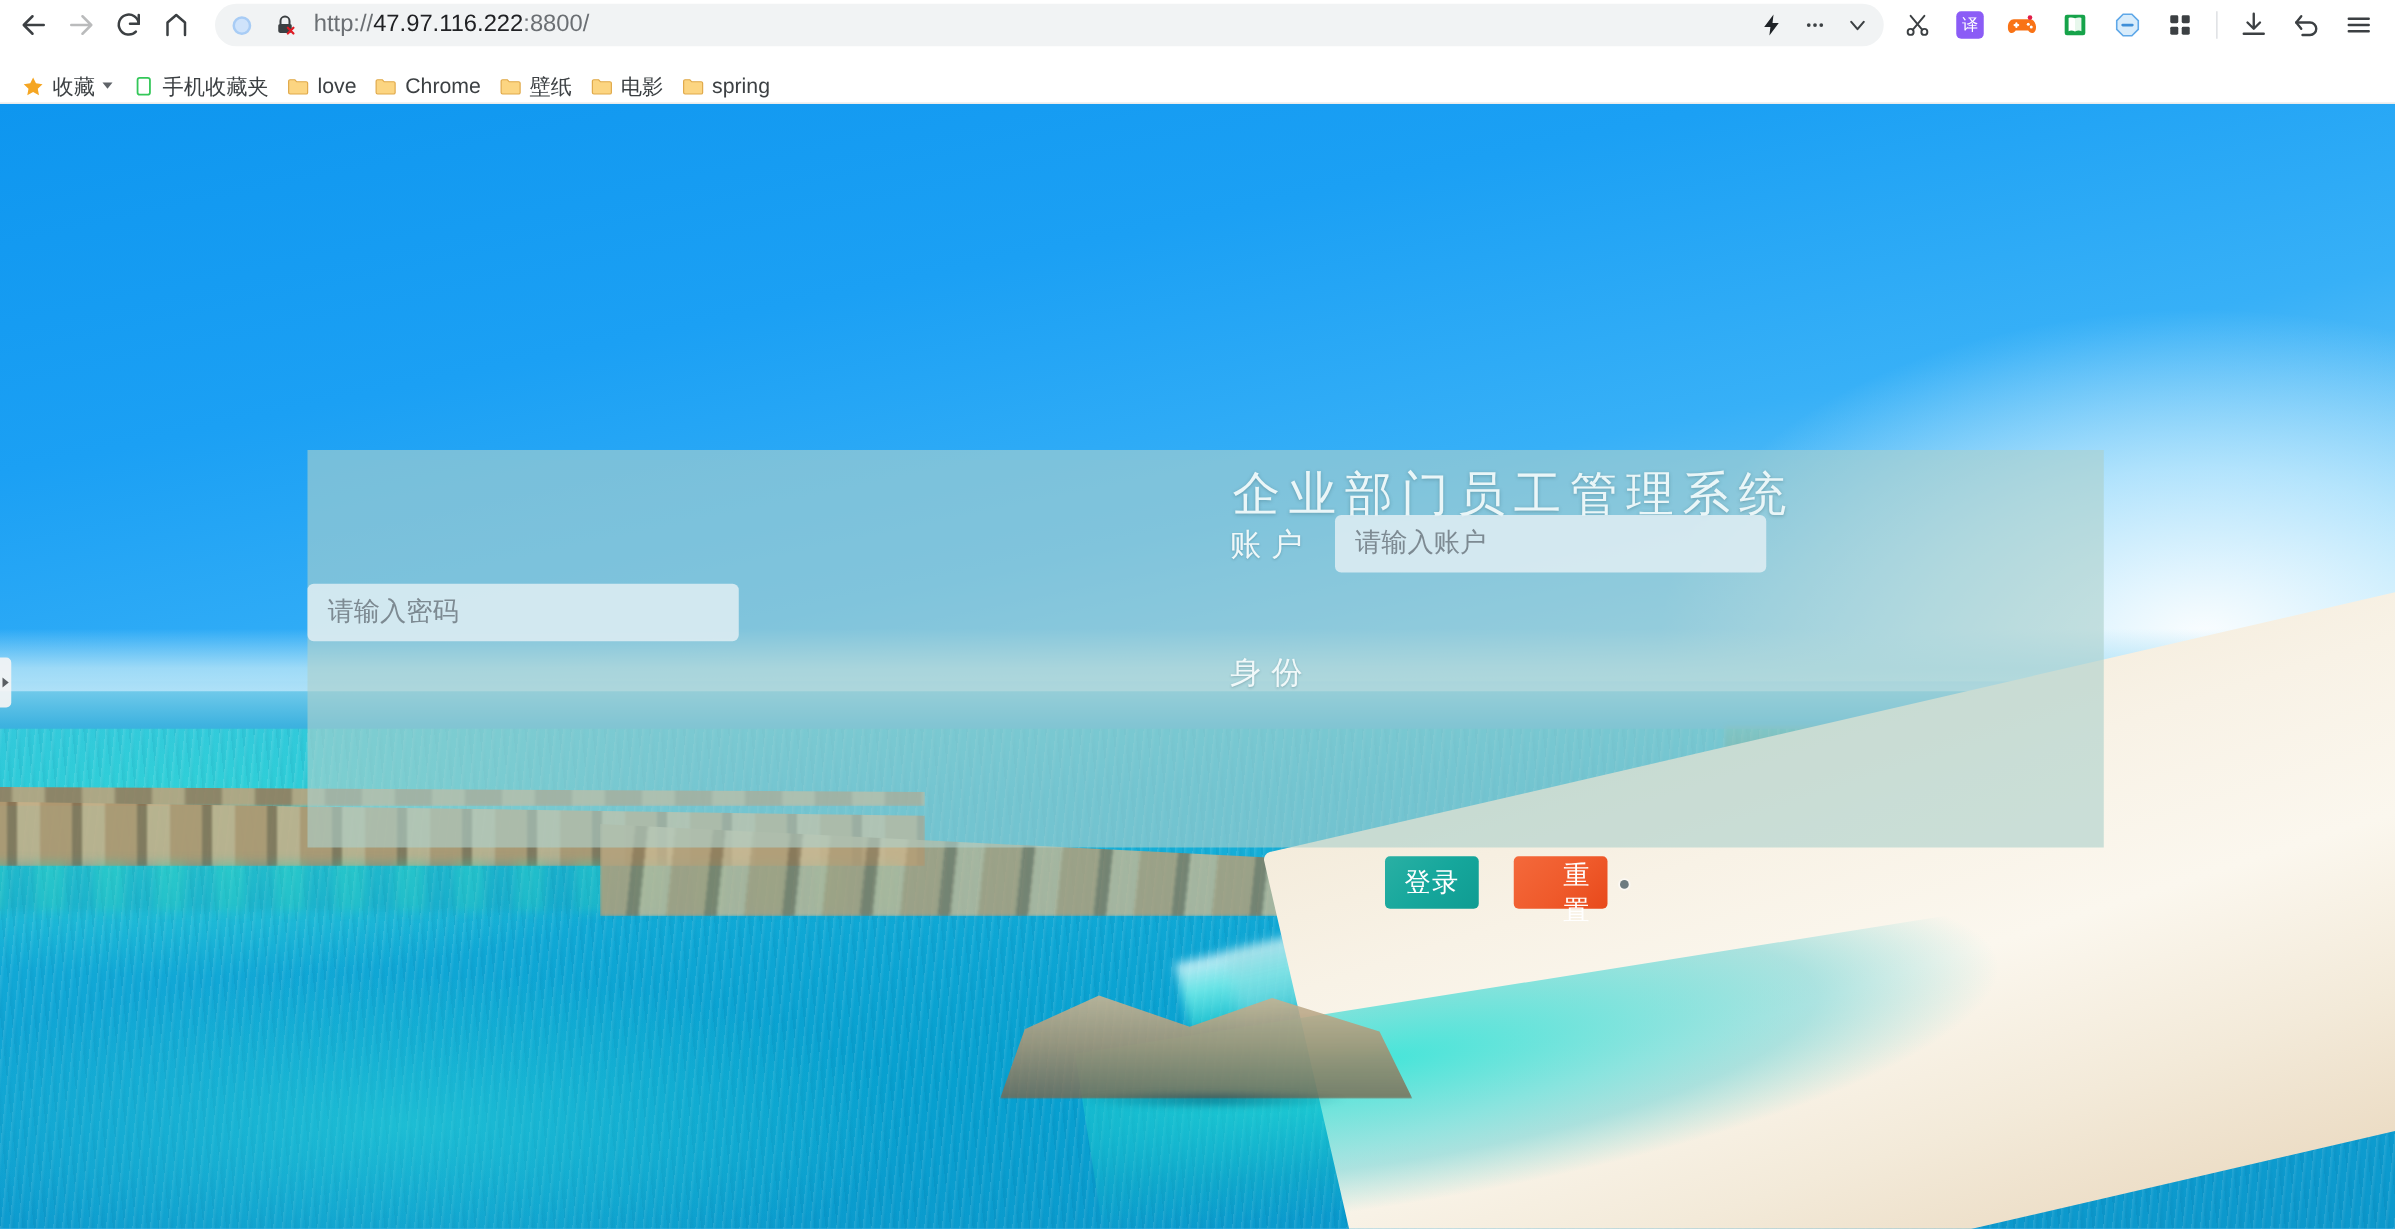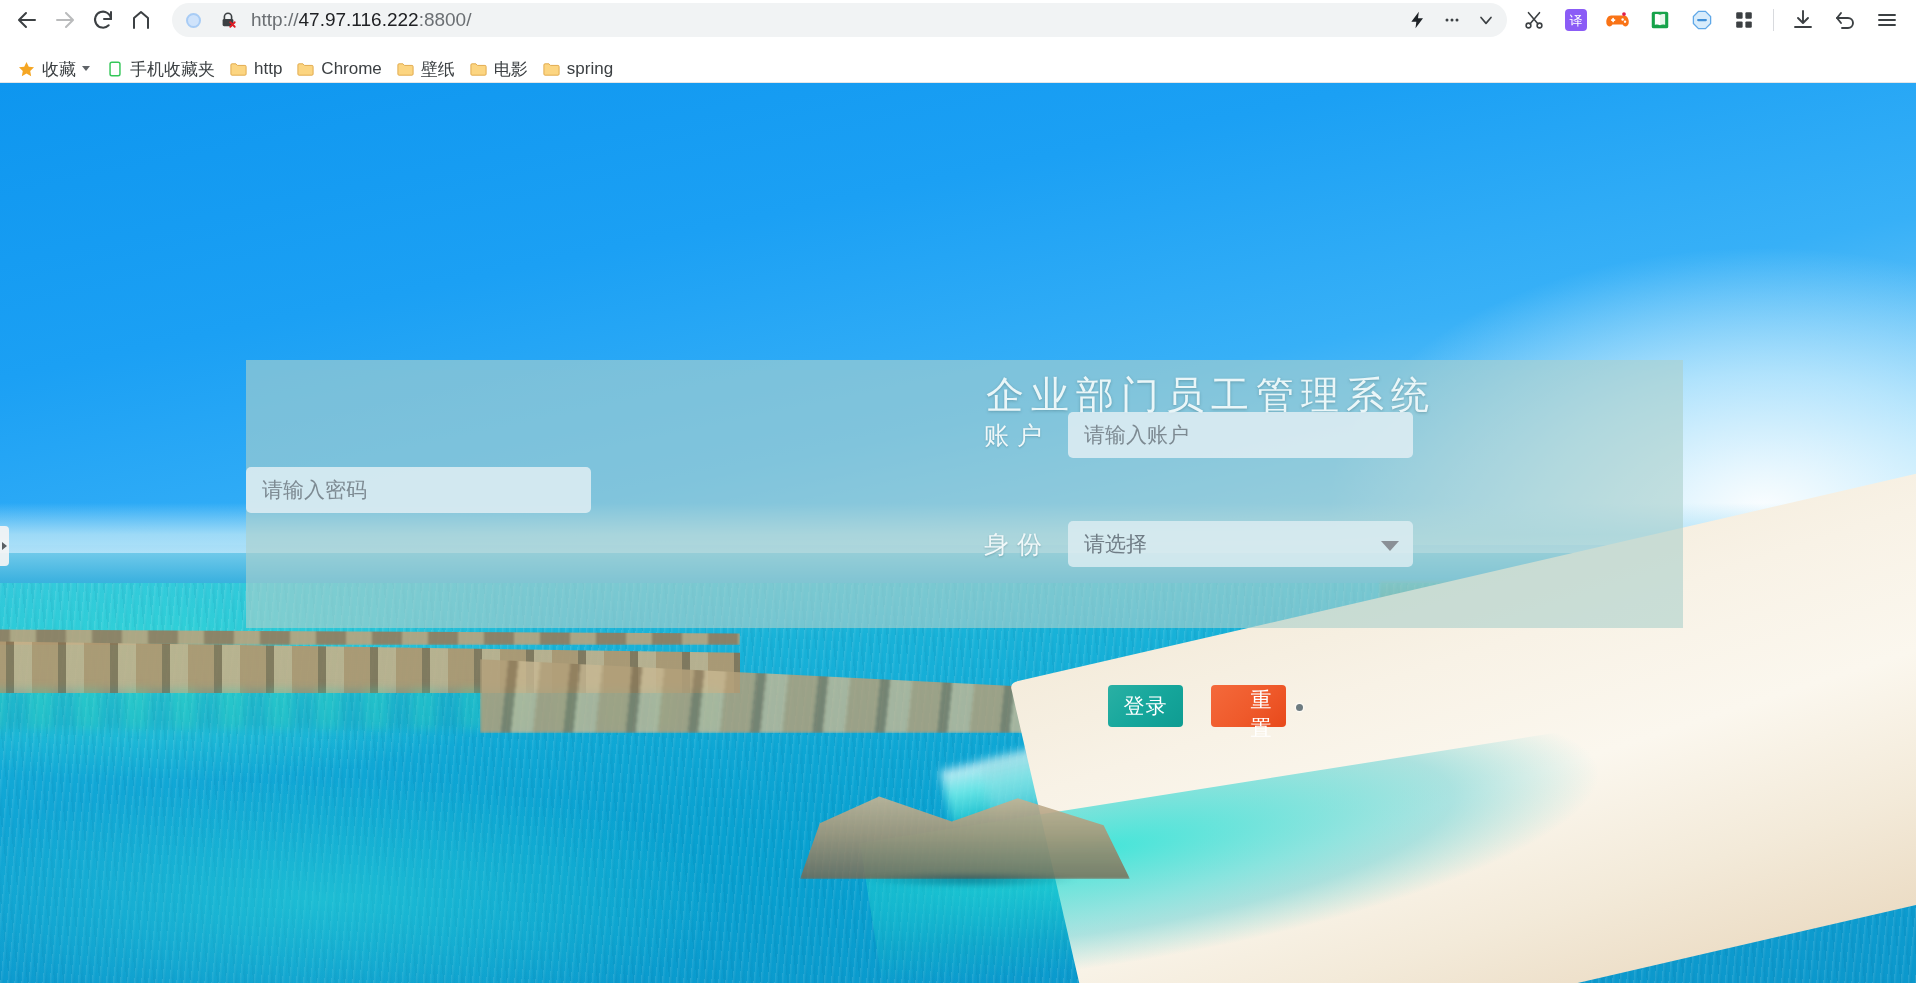--- a/index.html
+++ b/index.html
@@ -307,21 +307,21 @@
     background: repeating-linear-gradient(90deg,
       rgba(42,200,180,.35) 0px, rgba(42,200,180,.35) 24px,
       rgba(16,150,170,.25) 24px, rgba(16,150,170,.25) 48px);
     filter: blur(4px);
   }
 
   
   .login-panel {
     position: absolute;
     left: 246px; top: 277px;
-    width: 1437px; height: 268px;
+    width: 1437px; height: 318px;
     background: rgba(173, 208, 204, 0.62);
     z-index: 10;
   }
 
   .panel-title {
     position: absolute;
     left: 0; top: 10px;
     width: 1190px;
     text-align: right;
     font-family: "Liberation Serif", "DejaVu Serif", serif;
@@ -609,21 +609,21 @@
       </span>
       <span>手机收藏夹</span>
     </div>
 
     <div class="bm">
       <span class="bm-ico">
         <svg width="19" height="19" viewBox="0 0 20 20">
             <path d="M2 5.2A1.2 1.2 0 013.2 4h4.1l1.5 1.7h8A1.2 1.2 0 0118 6.9v8A1.2 1.2 0 0116.8 16H3.2A1.2 1.2 0 012 14.8z" fill="#fcd581" stroke="#e0a94a" stroke-width="1"></path>
           </svg>
       </span>
-      <span>http</span>
+      <span>love</span>
     </div>
 
     <div class="bm">
       <span class="bm-ico">
         <svg width="19" height="19" viewBox="0 0 20 20">
             <path d="M2 5.2A1.2 1.2 0 013.2 4h4.1l1.5 1.7h8A1.2 1.2 0 0118 6.9v8A1.2 1.2 0 0116.8 16H3.2A1.2 1.2 0 012 14.8z" fill="#fcd581" stroke="#e0a94a" stroke-width="1"></path>
           </svg>
       </span>
       <span>Chrome</span>
     </div>
@@ -696,24 +696,20 @@
       <div class="row-label">账户</div>
       <input class="field" type="text" placeholder="请输入账户" style="">
     </div>
 
     <div class="form-row" style="top:107px;">
       <input class="field" type="text" placeholder="请输入密码" style="">
     </div>
 
     <div class="form-row" style="top:161px;">
       <div class="row-label">身份</div>
-      <div class="select-wrap">
-        <div class="select-field">请选择</div>
-        <span class="select-caret"></span>
-      </div>
     </div>
 
     <div class="btn-row">
       <button class="btn btn-login">登录</button>
       <button class="btn btn-reset">重置</button>
     </div>
 
     <span class="cursor-dot"></span>
   </div>
 

